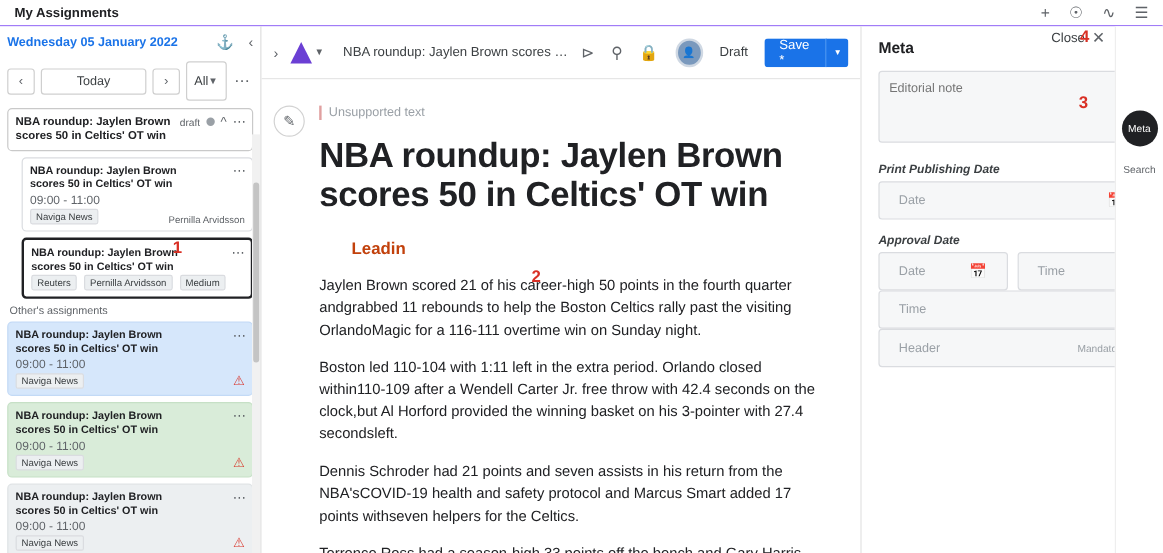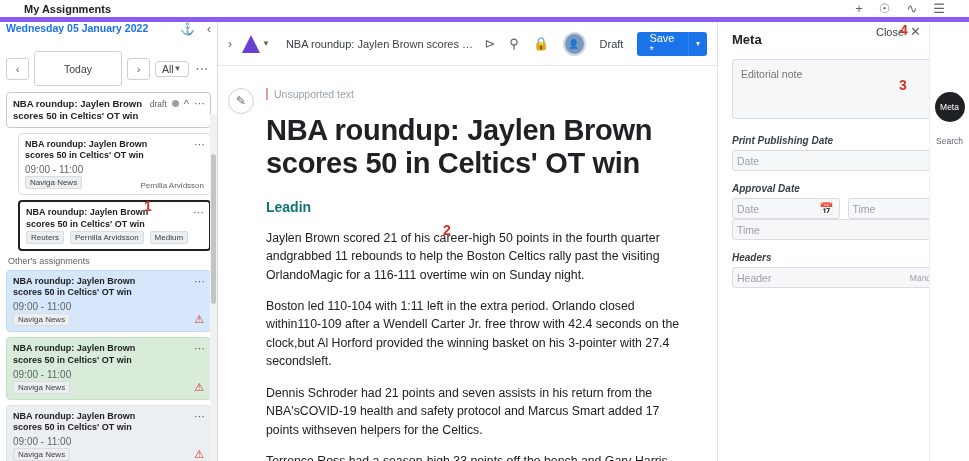--- a/index.html
+++ b/index.html
@@ -14,22 +14,22 @@
   .app {
     position: relative;
     width: 969px; height: 461px;
     display: flex; flex-direction: column;
   }
 
   
   .topbar {
     height: 22px;
     display: flex; align-items: center;
-    border-bottom: 5px solid #8b5cf6;
-    padding: 0 24px;
+    border-bottom: 1px solid #8b5cf6;
+    padding: 0 12px;
     flex: 0 0 22px;
     background: #fff;
   }
   .topbar-title {
     font-size: 11px; font-weight: bold; color: #202124;
   }
   .topbar-icons {
     margin-left: auto;
     display: flex; align-items: center; gap: 16px;
     color: #5f6368;
@@ -42,48 +42,48 @@
 
   
   .left {
     width: 218px; flex: 0 0 218px;
     border-right: 1px solid #d8d8d8;
     display: flex; flex-direction: column;
     background: #fff;
     min-height: 0;
   }
   .left-head {
-    height: 26px; display: flex; align-items: flex-start;
+    height: 26px; display: flex; align-items: center;
     padding: 0 6px; gap: 6px;
   }
   .left-date {
     font-size: 10.5px; font-weight: bold; color: #1a73e8;
   }
   .left-head .ic { color: #5f6368; font-size: 12px; margin-left: auto; }
   .left-head .ic + .ic { margin-left: 6px; }
 
   .left-toolbar {
     display: flex; align-items: center; gap: 5px;
     padding: 3px 6px 6px 6px;
   }
   .sq-btn {
     width: 26px; height: 22px;
     border: 1px solid #cfcfcf; border-radius: 3px;
     background: #fff; color: #5f6368;
     display: flex; align-items: center; justify-content: center;
     font-size: 11px; cursor: pointer;
   }
   .today-btn {
-    height: 35px; padding: 0 29px;
+    height: 22px; padding: 0 29px;
     border: 1px solid #cfcfcf; border-radius: 3px;
     background: #fff; color: #3c4043; font-size: 10.5px;
     display: flex; align-items: center; cursor: pointer;
   }
   .filter-sel {
-    height: 16px; flex: 1;
+    height: 33px; flex: 1;
     border: 1px solid #cfcfcf; border-radius: 3px;
     background: #fff; color: #3c4043; font-size: 10.5px;
     display: flex; align-items: center; padding: 0 6px; cursor: pointer;
     position: relative;
   }
   .filter-sel .caret { margin-left: auto; font-size: 8px; color: #5f6368; }
   .dots {
     width: 20px; text-align: center; color: #5f6368; font-size: 13px;
     cursor: pointer; letter-spacing: 1px;
   }
@@ -217,21 +217,21 @@
   .doc-body { flex: 1; padding: 12px 24px 0 20px; min-width: 0; }
   .unsupported {
     font-size: 10.5px; color: #9aa0a6; border-left: 2px solid #e0a0a0;
     padding-left: 6px; margin-bottom: 14px;
   }
   .headline {
     font-size: 29px; font-weight: bold; line-height: 1.15;
     color: #202124; margin: 0 0 18px 0; letter-spacing: -0.3px;
   }
   .leadin {
-    font-size: 14px; color: #0f766e; font-weight: bold; margin-bottom: 14px;
+    font-size: 14px; color: #c2410c; font-weight: bold; margin-bottom: 14px; margin-left: 27px;
   }
   .para {
     font-size: 12.3px; line-height: 1.5; color: #202124; margin-bottom: 13px;
   }
 
   
   .right {
     width: 252px; flex: 0 0 252px;
     border-left: 1px solid #e3e3e3;
     background: #fff; padding: 10px 14px 0 14px;
@@ -240,23 +240,23 @@
   .meta-title { font-size: 13px; font-weight: bold; color: #202124; margin-bottom: 12px; }
   .ta {
     width: 100%; height: 60px;
     border: 1px solid #dadce0; border-radius: 3px;
     background: #f6f7f8; color: #9aa0a6; font-size: 10.5px;
     padding: 8px; resize: none;
     font-family: Liberation Sans, sans-serif;
   }
   .fld-label { font-size: 10px; color: #3c4043; font-weight: bold; margin: 12px 0 4px 0; font-style: italic; }
   .inp {
-    height: 21px; border: 1px solid #dadce0; border-radius: 3px;
+    height: 32px; border: 1px solid #dadce0; border-radius: 3px;
     background: #f6f7f8; display: flex; align-items: center;
-    padding: 0 4px; font-size: 10.5px; color: #9aa0a6;
+    padding: 0 16px; font-size: 10.5px; color: #9aa0a6;
   }
   .inp .ic { margin-left: auto; color: #5f6368; font-size: 12px; }
   .row2 { display: flex; gap: 8px; }
   .row2 .inp { flex: 1; }
   .mand-tag { margin-left: auto; font-size: 8.5px; color: #9aa0a6; }
 
   
   .rail {
     position: absolute; right: 0; top: 22px; bottom: 0; width: 40px;
     border-left: 1px solid #eee; background: #fff;
@@ -456,21 +456,20 @@
           <span>Time</span>
           <span class="ic">⏱</span>
         </div>
       </div>
 
       <div class="inp">
         <span>Time</span>
         <span class="ic">⏱</span>
       </div>
 
-      <div class="fld-label">Headers</div>
       <div class="inp">
         <span>Header</span>
         <span class="mand-tag">Mandatory</span>
       </div>
     </div>
 
   </div>
 
   <div class="rail">
     <div class="rail-chip">Meta</div>

